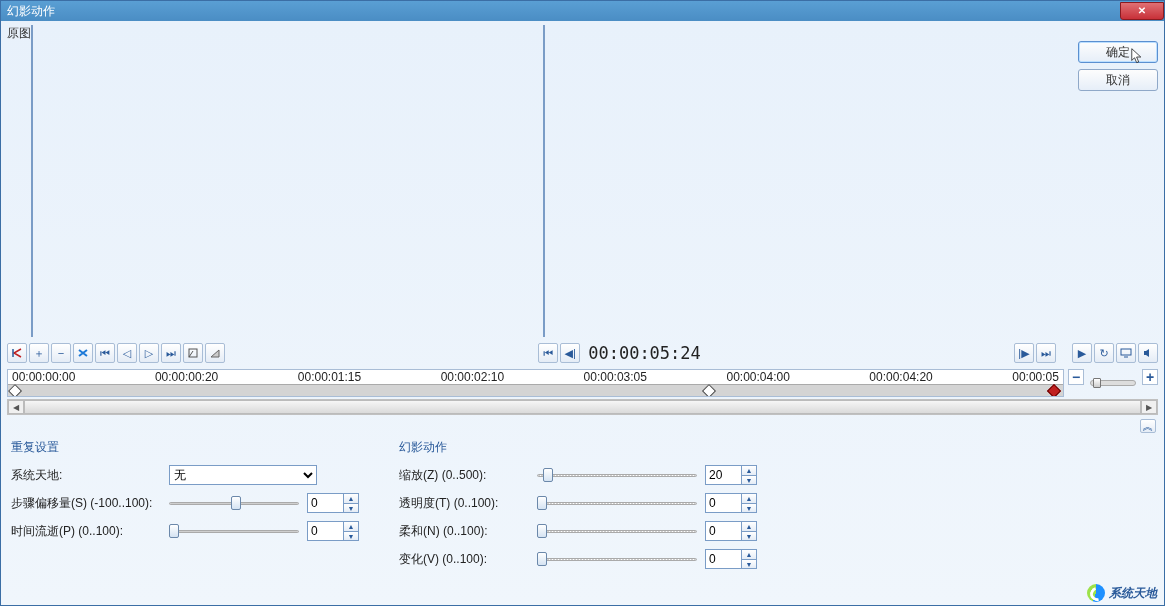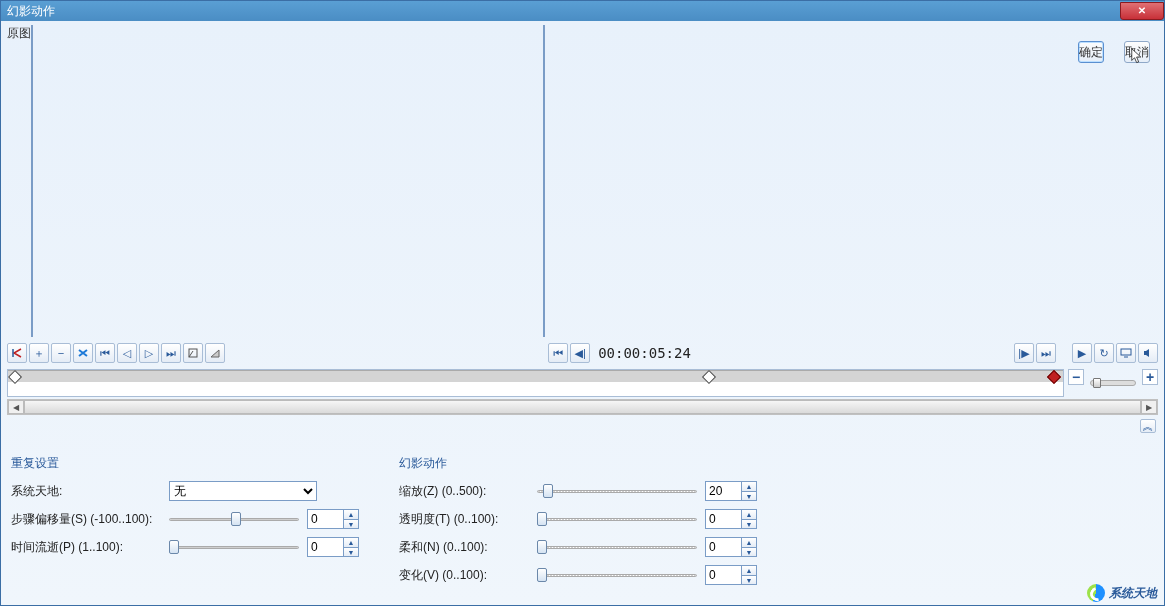--- a/index.html
+++ b/index.html
@@ -6,40 +6,40 @@
 body{background:#fff;overflow:hidden;width:1165px;height:606px}
 .window{width:1165px;height:606px;border:1px solid #3b6ea5;background:linear-gradient(#eaf3fc,#f6fbff);display:flex;flex-direction:column}
 .titlebar{height:20px;background:linear-gradient(#5a9fd4,#4a8dc4);display:flex;align-items:center;justify-content:space-between;padding:0 0 0 6px;color:#fff;font-size:11px}
 .winclose{width:44px;height:18px;background:linear-gradient(#e07074,#c83038);border:1px solid #8b1a20;border-radius:0 0 3px 3px;color:#fff;display:flex;align-items:center;justify-content:center;font-weight:bold;font-size:10px;margin-top:-1px;cursor:pointer}
 .content{flex:1;background:linear-gradient(#e8f1fb,#f0f6fc);padding:4px 6px 6px 6px;display:flex;flex-direction:column}
 .top{display:flex;gap:6px}
 .previewcol{flex:1;display:flex;flex-direction:row}
 .previewlabel{font-size:12px;color:#333;margin-bottom:2px}
 .previewbox{height:312px;background:#000;border:1px solid #7a9cc6;position:relative;overflow:hidden}
 .glyph{position:absolute;top:-40px;left:-60px;color:#fff;font-size:420px;font-weight:700;line-height:0.95;letter-spacing:-60px;white-space:nowrap;font-family:"SimHei","Microsoft YaHei Bold",sans-serif}
-.sidebuttons{width:80px;display:flex;flex-direction:row;gap:20px;padding-top:16px}
+.sidebuttons{width:80px;display:flex;flex-direction:column;gap:6px;padding-top:16px}
 .sidebtn{height:22px;background:linear-gradient(#fdfdfd,#e6eef8);border:1px solid #8fa8c8;border-radius:3px;display:flex;align-items:center;justify-content:center;color:#333;cursor:pointer}
 .sidebtn.primary{border-color:#5a8fd0;box-shadow:inset 0 0 0 1px #bcdfff}
 .cursor{position:absolute;width:14px;height:18px;pointer-events:none}
 .toolbars{display:flex;justify-content:space-between;align-items:center;margin-top:4px;height:24px}
 .tbgroup{display:flex;gap:2px;align-items:center}
 .tbtn{width:20px;height:20px;background:linear-gradient(#fff,#e4ecf6);border:1px solid #a9bdd6;border-radius:2px;display:flex;align-items:center;justify-content:center;color:#2a5a9a;font-size:11px;cursor:pointer}
 .tbtn.icon svg{display:block}
-.timecode{font-family:Consolas,monospace;font-size:14px;color:#222;margin-left:6px}
+.timecode{font-family:Consolas,monospace;font-size:17px;color:#222;margin-left:6px}
 .timeline{margin-top:4px;display:flex;align-items:flex-start;gap:4px}
 .ruler{flex:1;border:1px solid #a9bdd6;background:#fff;height:28px;position:relative;overflow:hidden}
 .rulerlabels{display:flex;justify-content:space-between;padding:0 4px;font-size:10px;font-family:Consolas,monospace;color:#222;height:14px;align-items:center}
 .track{height:12px;background:#d4d4d4;border-top:1px solid #aaa;position:relative}
 .key{position:absolute;top:1px;width:10px;height:10px;transform:rotate(45deg);border:1px solid #444;background:#fff}
 .key.active{background:#c02020;border-color:#600}
 .zoombtn{width:16px;height:16px;border:1px solid #a9bdd6;background:#fff;color:#2a5a9a;display:flex;align-items:center;justify-content:center;font-weight:bold;font-size:14px;cursor:pointer}
 .zslider{width:46px;height:6px;background:#ddd;border:1px solid #aaa;border-radius:3px;position:relative;margin:0 2px;align-self:center}
 .zthumb{position:absolute;left:2px;top:-3px;width:8px;height:10px;border:1px solid #777;background:linear-gradient(#fff,#ccc);border-radius:1px}
 .collapse{align-self:flex-end;margin:4px 2px 0 0}
-.settings{display:flex;gap:40px;padding:6px 4px;margin-top:16px}
+.settings{display:flex;gap:40px;padding:6px 4px;margin-top:0}
 .group{display:flex;flex-direction:column;gap:6px}
 .grouptitle{color:#2a5a9a;font-size:12px;margin-bottom:2px}
 .row{display:flex;align-items:center;gap:8px;height:22px}
 .rowlabel{width:150px;color:#222}
 select{width:148px;height:20px;border:1px solid #7a9cc6;background:#fff;font-size:12px}
 .slider{width:130px;height:18px;position:relative}
 .slidetrack{position:absolute;left:0;right:0;top:8px;height:3px;background:#cfcfcf;border:1px solid #aaa;border-radius:2px}
 .slidethumb{position:absolute;top:2px;width:10px;height:14px;border:1px solid #6b88aa;background:linear-gradient(#fff,#d5e3f2);border-radius:2px;cursor:pointer}
 .spinbox{display:flex;align-items:center}
 .spinbox input{width:36px;height:20px;border:1px solid #7a9cc6;border-right:none;padding:8px 3px;font-size:12px}
@@ -143,20 +143,30 @@
         <div class="tbtn icon">
             <svg width="12" height="12">
               <path d="M2 4 L4 4 L7 2 L7 10 L4 8 L2 8 Z" fill="#2a5a9a"></path>
             </svg>
           </div>
       </div>
     </div>
 
     <div class="timeline">
       <div class="ruler">
+        <div class="rulerlabels">
+          <span>00:00:00:00</span>
+          <span>00:00:00:20</span>
+          <span>00:00:01:15</span>
+          <span>00:00:02:10</span>
+          <span>00:00:03:05</span>
+          <span>00:00:04:00</span>
+          <span>00:00:04:20</span>
+          <span>00:00:05</span>
+        </div>
         <div class="track">
           <div class="key" style="left:2px"></div>
           <div class="key" style="left:66%"></div>
           <div class="key active" style="right:4px"></div>
         </div>
       </div>
       <div class="zoombtn">−</div>
       <div class="zslider">
           <div class="zthumb"></div>
         </div>
@@ -188,21 +198,21 @@
             </div>
           <div class="spinbox">
               <input value="0" style="">
               <div class="spinbtns">
                 <div>▲</div>
                 <div>▼</div>
               </div>
             </div>
         </div>
         <div class="row">
-          <span class="rowlabel">时间流逝(P) (1..100):</span>
+          <span class="rowlabel">时间流逝(P) (0..100):</span>
           <div class="slider">
               <div class="slidetrack"></div>
               <div class="slidethumb" style="left:0"></div>
             </div>
           <div class="spinbox">
               <input value="0" style="">
               <div class="spinbtns">
                 <div>▲</div>
                 <div>▼</div>
               </div>

